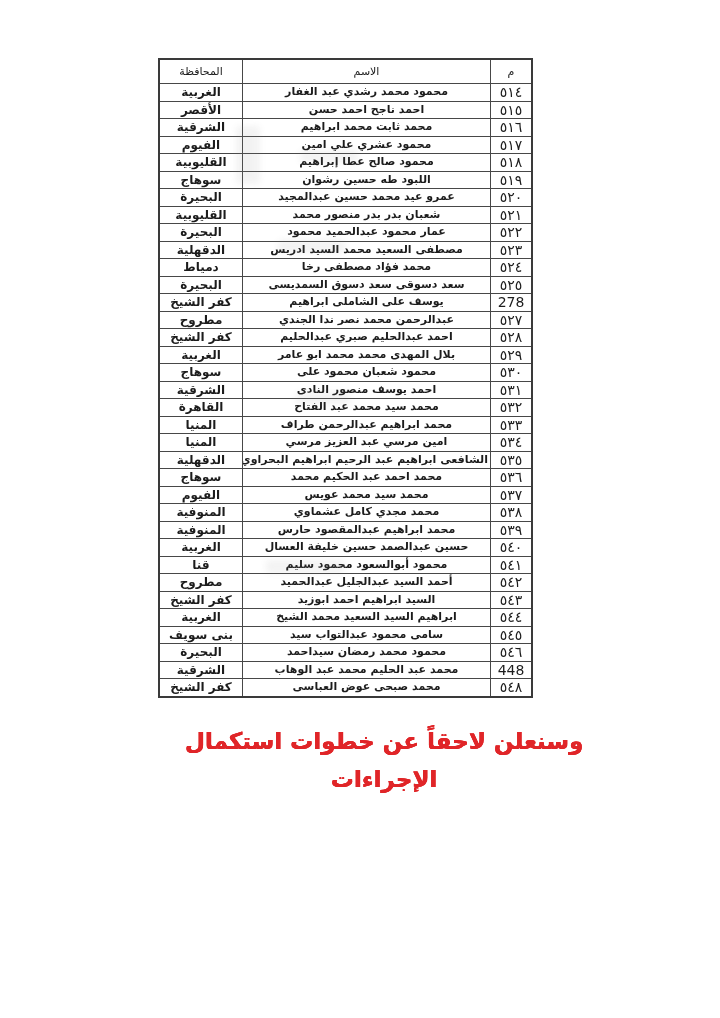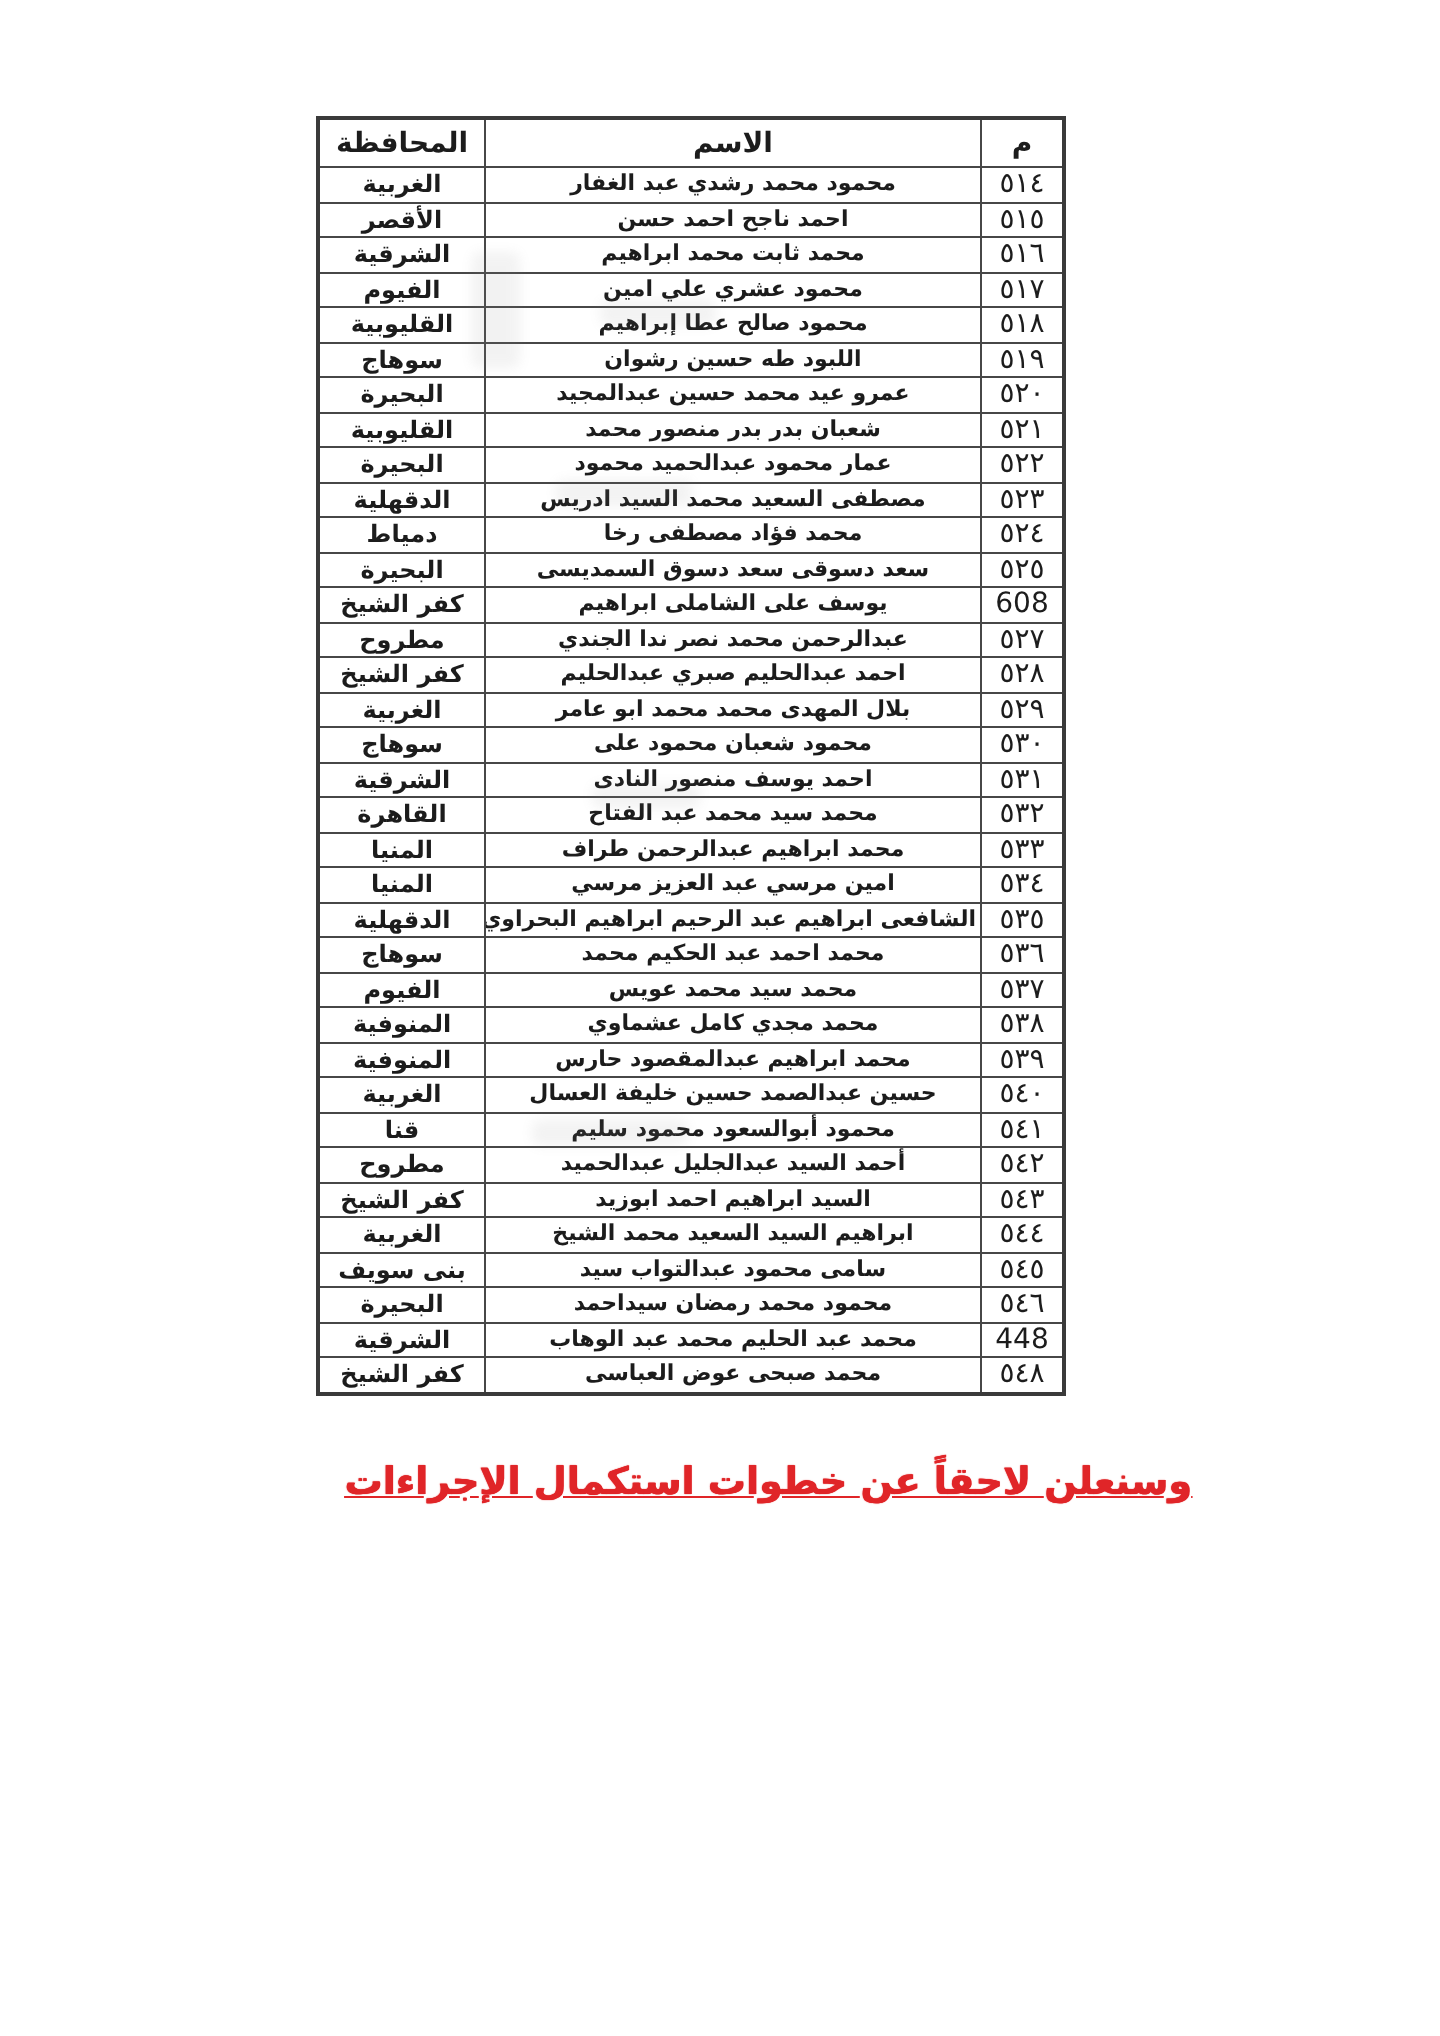--- a/index.html
+++ b/index.html
@@ -32,44 +32,43 @@
     border: 1px solid #474747;
     padding: 0 2px;
     text-align: center;
     vertical-align: middle;
     color: #1c1c1c;
     overflow: hidden;
     white-space: nowrap;
   }
   table.roster th {
     height: 23px;
-    font-size: 14px;
-    font-weight: 700;
+    font-size: 11px;
+    font-weight: 400;
   }
   table.roster td {
     height: 16.5px;
     line-height: 16.5px;
   }
   .c-num  { width: 36px;  font-size: 14px; font-weight: 400; }
   .c-name { width: 243px; font-size: 11px; font-weight: 700; margin-left: 18px; }
   .c-gov  { width: 78px;  font-size: 12px; font-weight: 700; }
   .footer-note {
     position: absolute;
     top: 722px;
     left: 150px;
     width: 468px;
     text-align: center;
     font-weight: 700;
     direction: rtl;
   }
   .footer-line1 {
-    font-size: 19px;
+    font-size: 23px;
     line-height: 38px;
     text-shadow: 0 0 0.6px currentColor, 0.4px 0 0 currentColor;
-    text-decoration: underline;
   }
   .footer-line2 {
     font-size: 21px;
     line-height: 34px;
     margin-top: 7px;
     text-shadow: 0 0 0.6px currentColor, 0.4px 0 0 currentColor;
   }
   .artifact {
     position: absolute;
     background: #8a8a8a;
@@ -147,21 +146,21 @@
           <td class="c-num">٥٢٤</td>
           <td class="c-name">محمد فؤاد مصطفى رخا</td>
           <td class="c-gov">دمياط</td>
         </tr>
         <tr>
           <td class="c-num">٥٢٥</td>
           <td class="c-name">سعد دسوقى سعد دسوق السمديسى</td>
           <td class="c-gov">البحيرة</td>
         </tr>
         <tr>
-          <td class="c-num">608</td>
+          <td class="c-num">278</td>
           <td class="c-name">يوسف على الشاملى ابراهيم</td>
           <td class="c-gov">كفر الشيخ</td>
         </tr>
         <tr>
           <td class="c-num">٥٢٧</td>
           <td class="c-name">عبدالرحمن محمد نصر ندا الجندي</td>
           <td class="c-gov">مطروح</td>
         </tr>
         <tr>
           <td class="c-num">٥٢٨</td>

